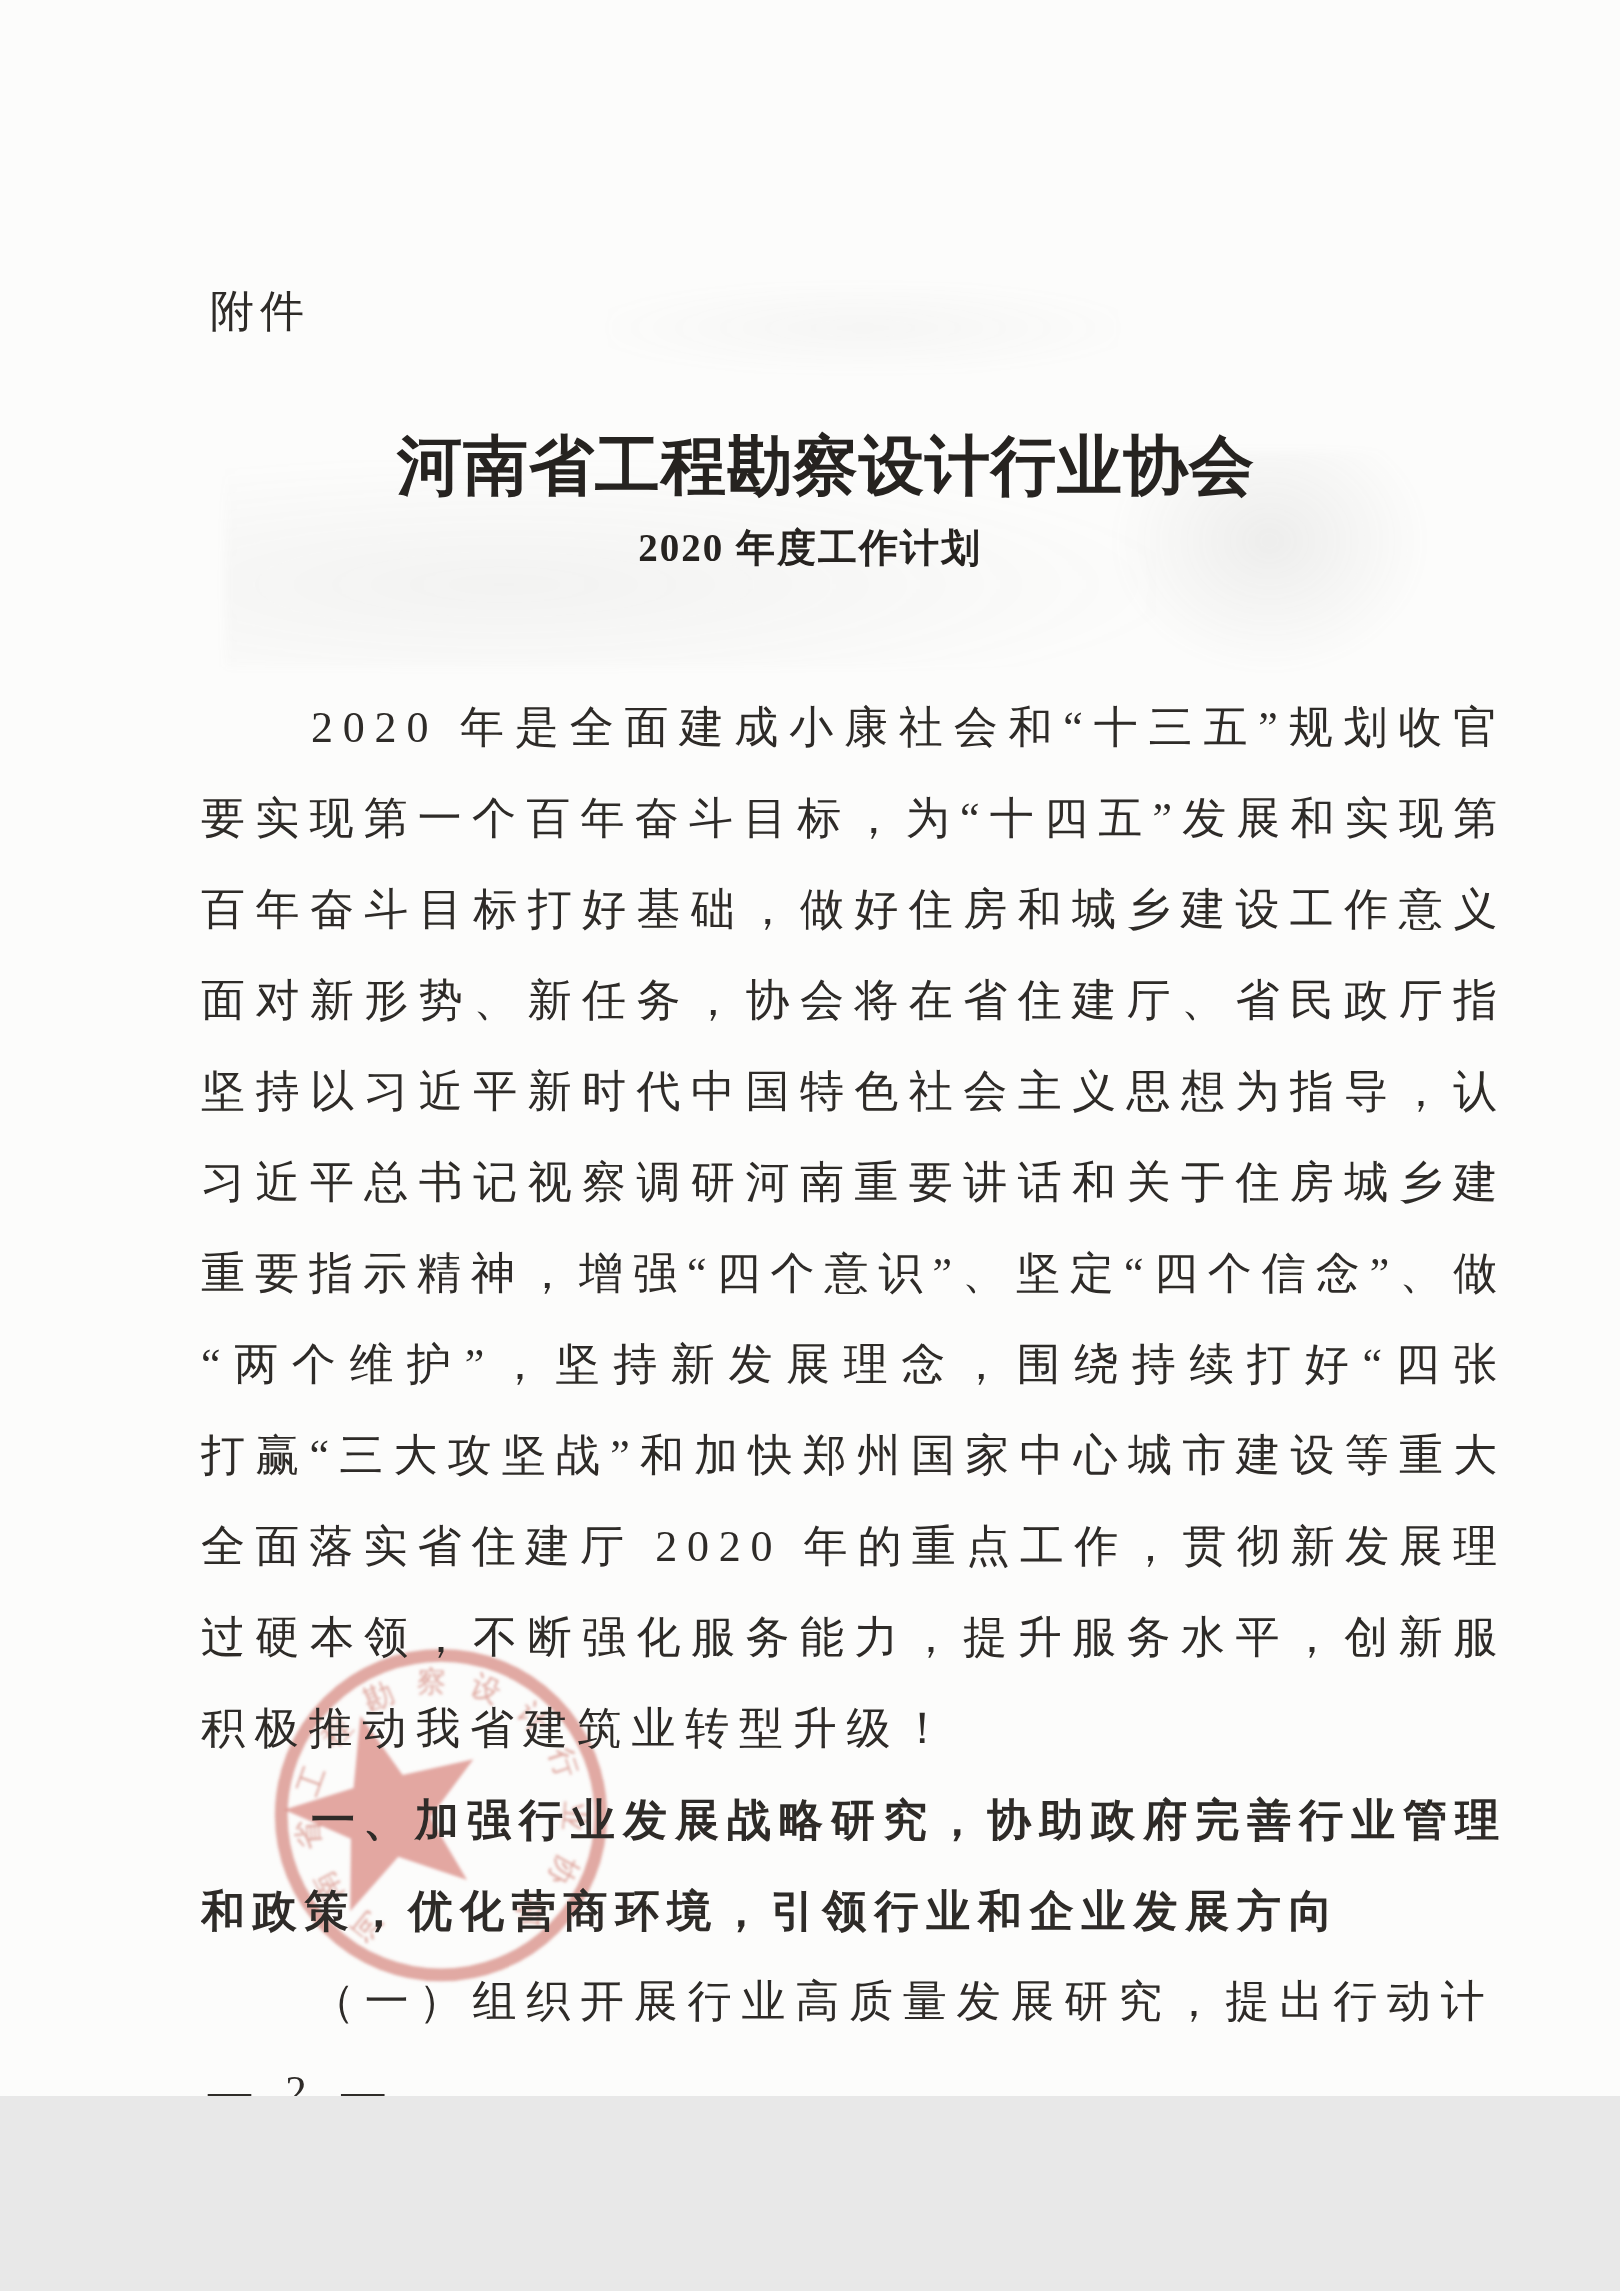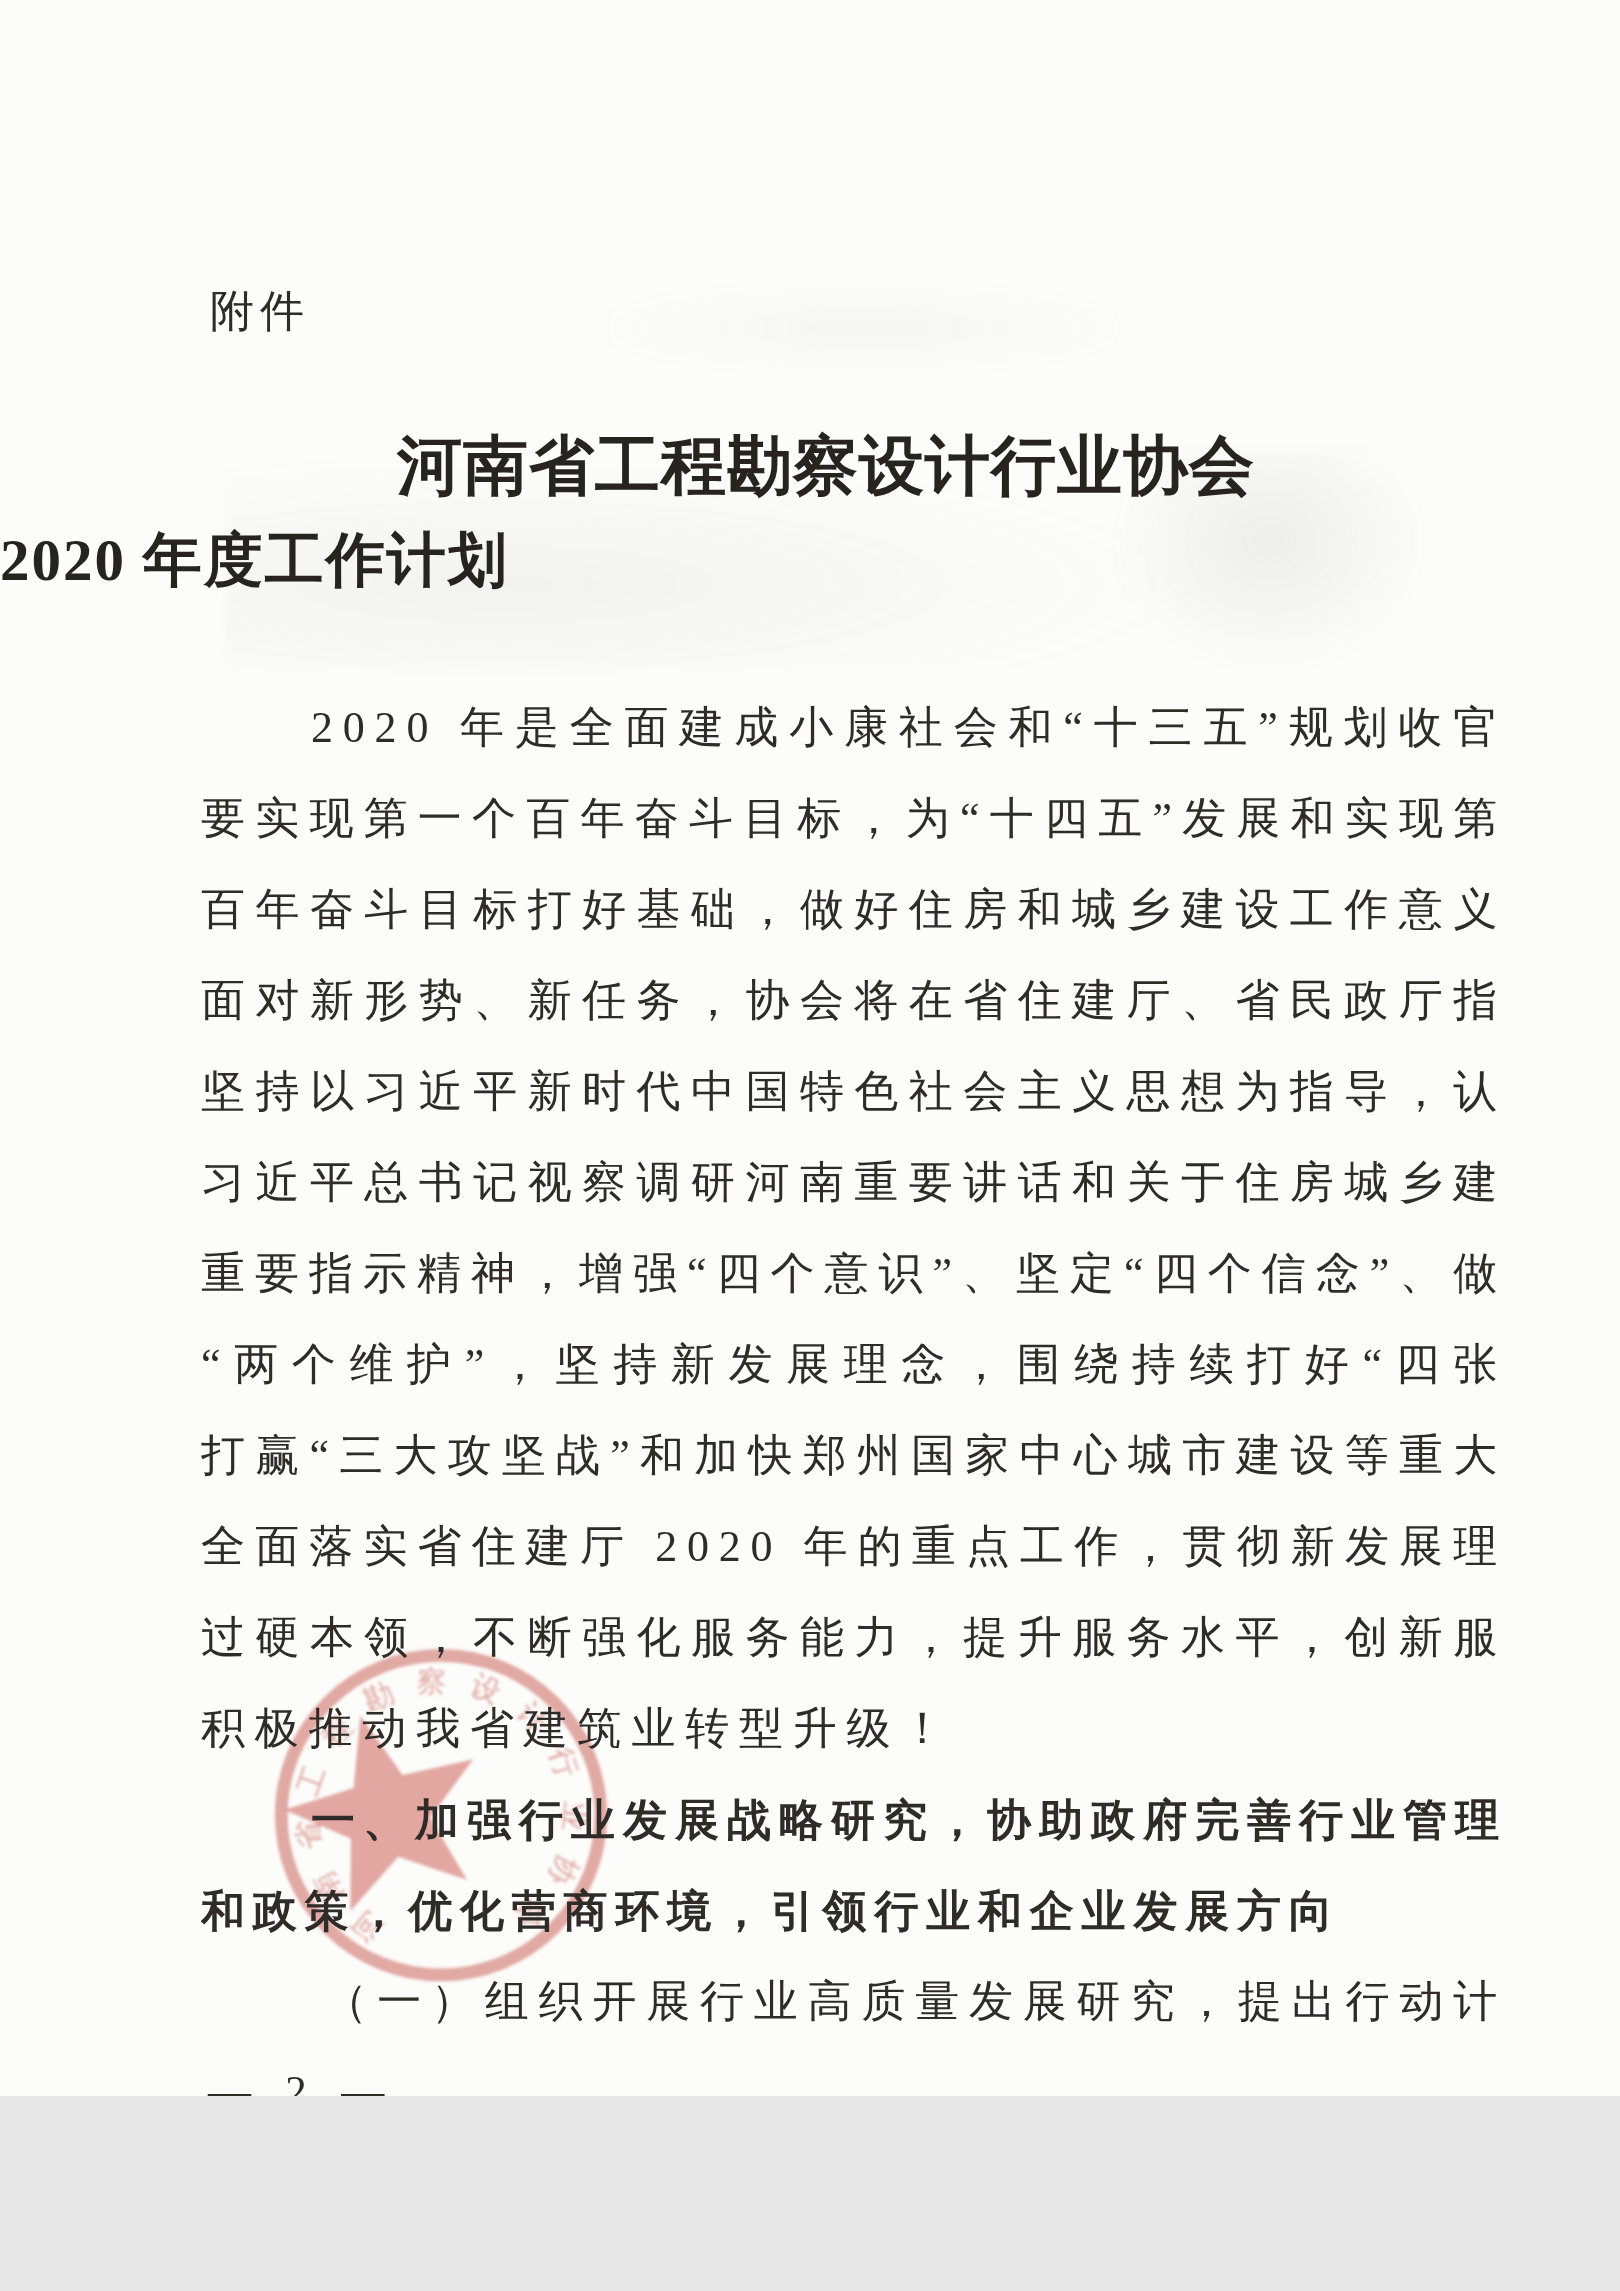--- a/index.html
+++ b/index.html
@@ -26,39 +26,39 @@
     font-size:44px;line-height:51px;letter-spacing:5.9px;
   }
   .doc-title{
     position:absolute;left:0;top:406px;width:100%;
     margin:16px;text-align:center;
     font-size:65px;font-weight:bold;letter-spacing:1px;
     color:#262320;
   }
   .doc-subtitle{
     position:absolute;left:0;top:521px;width:100%;
-    margin:0;
-    font-size:59px;font-weight:bold;letter-spacing:2px;
+    margin:0;text-align:center;
+    font-size:39px;font-weight:bold;letter-spacing:2px;
     color:#262320;
   }
   .doc-body{
     position:absolute;left:201px;top:686px;width:1306px;
     font-size:44px;
     z-index:2;
   }
   .line{
     height:91px;line-height:84px;
     letter-spacing:9.8px;
     text-align:justify;
     text-align-last:justify;
     text-justify:inter-character;
     overflow:hidden;
   }
   .line.first{text-indent:110px;}
-  .line.last{text-align:right;text-align-last:left;}
+  .line.last{text-align:left;text-align-last:left;}
   .line.bold{
     font-weight:bold;
     font-family:"Liberation Sans", sans-serif;
     letter-spacing:7.8px;
   }
   .page-number{
     position:absolute;left:208px;top:2066px;
     font-size:43px;letter-spacing:11.8px;
     z-index:2;
   }

